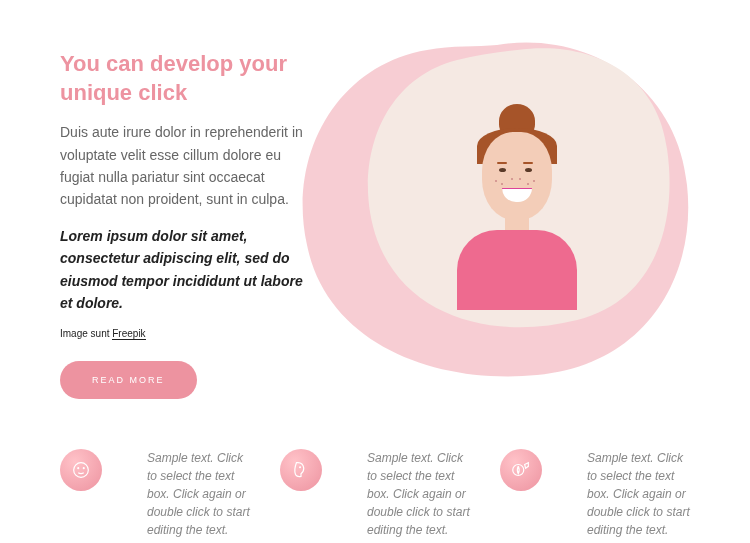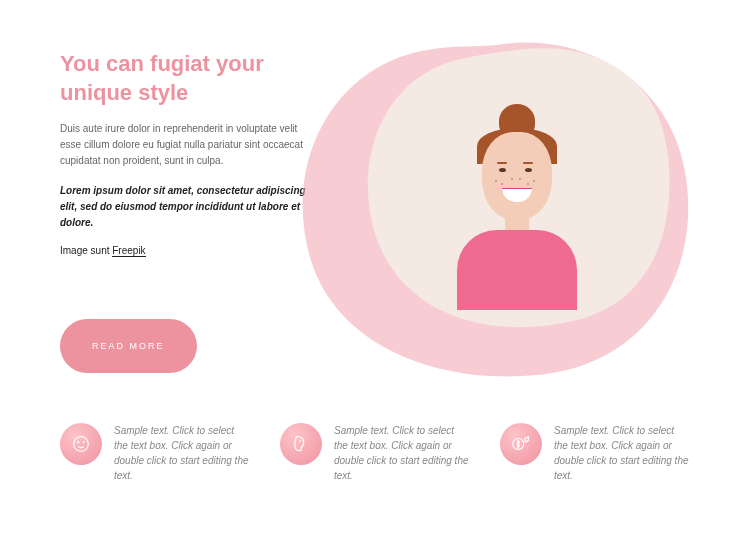--- a/index.html
+++ b/index.html
@@ -20,21 +20,21 @@
   padding-right: 20px;
 }
 .hero-title {
   color: #ed93a0;
   font-size: 22px;
   font-weight: bold;
   line-height: 1.3;
   margin-bottom: 14px;
 }
 .paragraph {
-  font-size: 10px;
+  font-size: 14px;
   line-height: 1.6;
   color: #666;
   margin-bottom: 14px;
 }
 .paragraph.bold {
   font-weight: bold;
   color: #222;
   font-style: italic;
 }
 .credit {
@@ -47,25 +47,24 @@
   text-decoration: none;
   border-bottom: 1px solid #222;
   margin-top: 44px;
 }
 .cta {
   display: inline-block;
   background: #ed93a0;
   color: #fff;
   font-size: 9px;
   letter-spacing: 2px;
-  padding: 22px 32px;
+  padding: 14px 32px;
   border-radius: 30px;
   border: none;
   cursor: pointer;
-  margin-top: 41px;
 }
 .hero-image {
   width: 56%;
   position: relative;
   height: 300px;
 }
 .blob-bg {
   position: absolute;
   top: -25px;
   left: -50px;
@@ -123,32 +122,33 @@
   width: 42px;
   height: 42px;
   border-radius: 50%;
   background: radial-gradient(circle at 35% 30%, #ffc2c8, #ed93a0);
   display: flex;
   align-items: center;
   justify-content: center;
 }
 .feature-icon svg { width: 22px; height: 22px; stroke: #fff; fill: none; stroke-width: 1.3; }
 .feature-text {
-  font-size: 10px;
+  font-size: 12px;
   font-style: italic;
   color: #888;
   line-height: 1.5;
+  margin-left: 33px;
 }
 </style>
 </head>
 <body>
 
 <section class="hero">
   <div class="hero-text">
-    <h1 class="hero-title">You can fugiat your unique style</h1>
+    <h1 class="hero-title">You can develop your unique click</h1>
     <p class="paragraph">Duis aute irure dolor in reprehenderit in voluptate velit esse cillum dolore eu fugiat nulla pariatur sint occaecat cupidatat non proident, sunt in culpa.</p>
     <p class="paragraph bold">Lorem ipsum dolor sit amet, consectetur adipiscing elit, sed do eiusmod tempor incididunt ut labore et dolore.</p>
     <p class="credit">
       <span>Image sunt </span><a href="#">Freepik</a>
     </p>
     <button class="cta">READ MORE</button>
   </div>
   <div class="hero-image">
     <svg class="blob-bg" viewBox="0 0 420 360">
       <path d="M 210 20 C 300 5 390 60 400 160 C 410 250 360 340 250 350 C 150 360 40 320 20 220 C 0 130 50 40 140 25 C 165 20 190 22 210 20 Z" fill="#f2adb6"></path>

